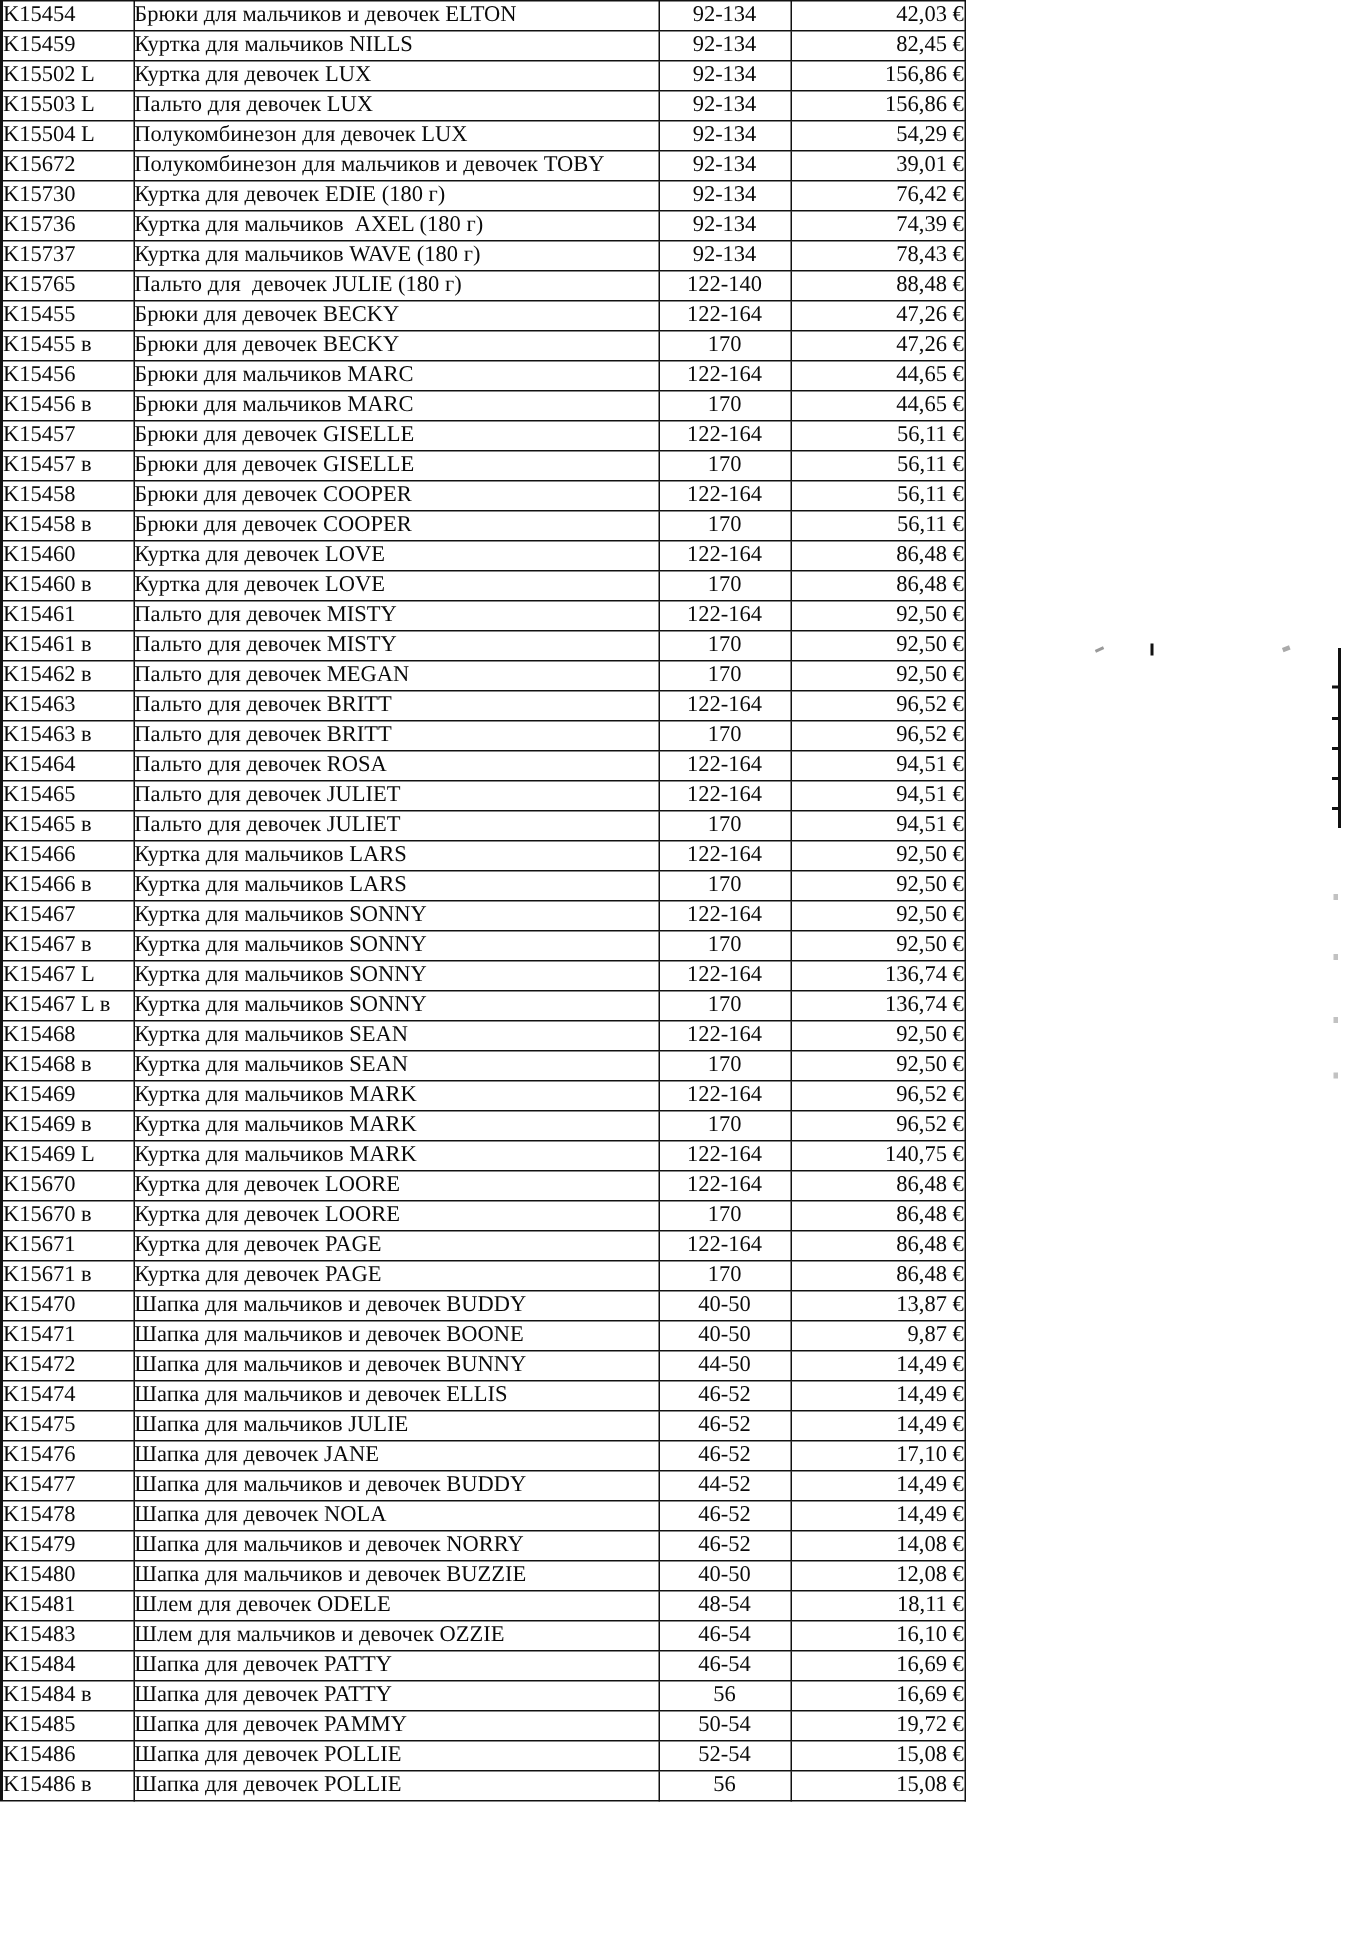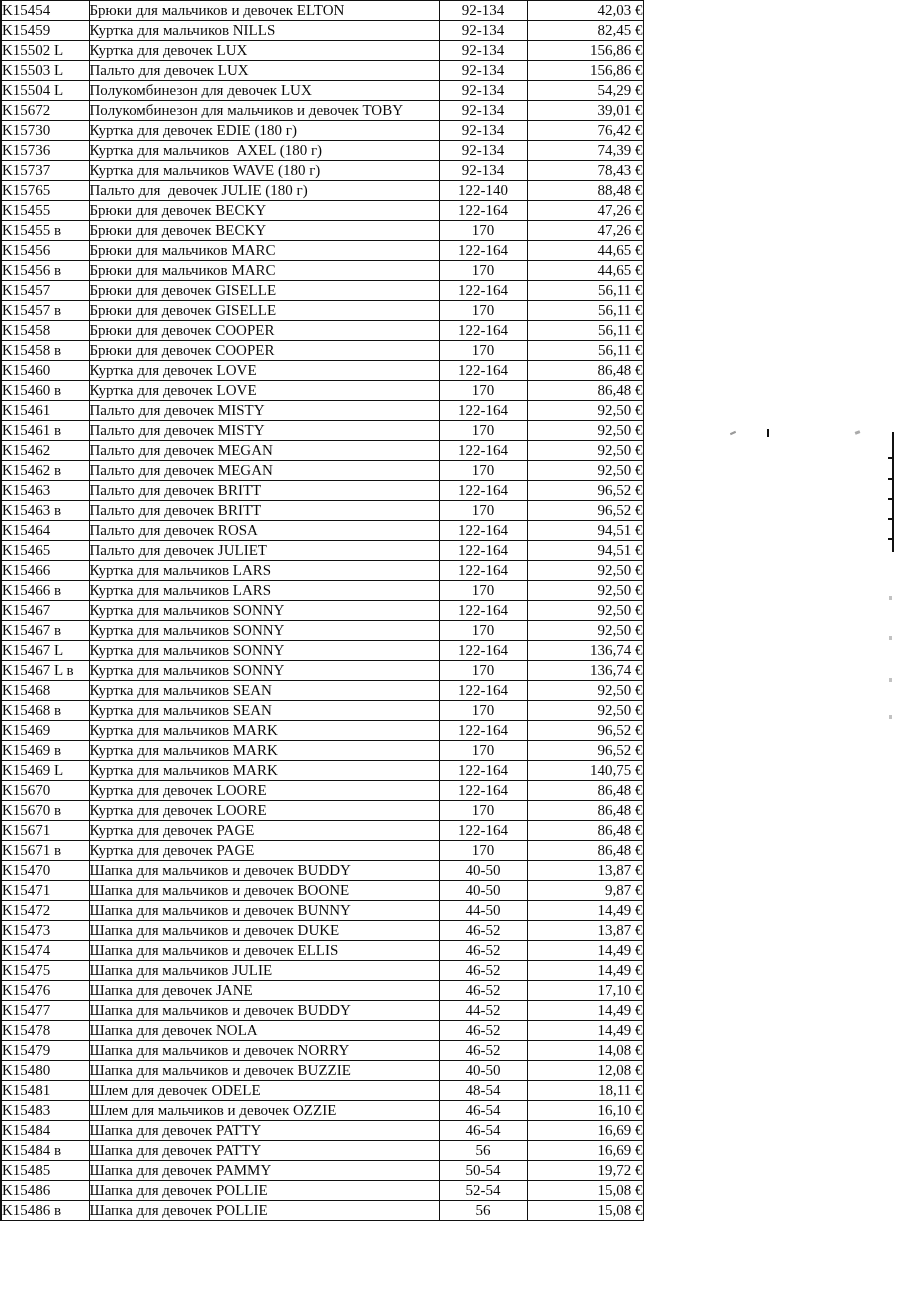--- a/index.html
+++ b/index.html
@@ -218,26 +218,20 @@
           <td class="cell-size">122-164</td>
           <td class="cell-price">92,50 €</td>
         </tr>
         <tr>
           <td class="cell-code">K15461 в</td>
           <td class="cell-description">Пальто для девочек MISTY</td>
           <td class="cell-size">170</td>
           <td class="cell-price">92,50 €</td>
         </tr>
         <tr>
-          <td class="cell-code">K15462</td>
-          <td class="cell-description">Пальто для девочек MEGAN</td>
-          <td class="cell-size">122-164</td>
-          <td class="cell-price">92,50 €</td>
-        </tr>
-        <tr>
           <td class="cell-code">K15462 в</td>
           <td class="cell-description">Пальто для девочек MEGAN</td>
           <td class="cell-size">170</td>
           <td class="cell-price">92,50 €</td>
         </tr>
         <tr>
           <td class="cell-code">K15463</td>
           <td class="cell-description">Пальто для девочек BRITT</td>
           <td class="cell-size">122-164</td>
           <td class="cell-price">96,52 €</td>
@@ -251,20 +245,26 @@
         <tr>
           <td class="cell-code">K15464</td>
           <td class="cell-description">Пальто для девочек ROSA</td>
           <td class="cell-size">122-164</td>
           <td class="cell-price">94,51 €</td>
         </tr>
         <tr>
           <td class="cell-code">K15465</td>
           <td class="cell-description">Пальто для девочек JULIET</td>
           <td class="cell-size">122-164</td>
+          <td class="cell-price">94,51 €</td>
+        </tr>
+        <tr>
+          <td class="cell-code">K15465 в</td>
+          <td class="cell-description">Пальто для девочек JULIET</td>
+          <td class="cell-size">170</td>
           <td class="cell-price">94,51 €</td>
         </tr>
         <tr>
           <td class="cell-code">K15466</td>
           <td class="cell-description">Куртка для мальчиков LARS</td>
           <td class="cell-size">122-164</td>
           <td class="cell-price">92,50 €</td>
         </tr>
         <tr>
           <td class="cell-code">K15466 в</td>
@@ -360,26 +360,20 @@
           <td class="cell-code">K15471</td>
           <td class="cell-description">Шапка для мальчиков и девочек BOONE</td>
           <td class="cell-size">40-50</td>
           <td class="cell-price">9,87 €</td>
         </tr>
         <tr>
           <td class="cell-code">K15472</td>
           <td class="cell-description">Шапка для мальчиков и девочек BUNNY</td>
           <td class="cell-size">44-50</td>
           <td class="cell-price">14,49 €</td>
-        </tr>
-        <tr>
-          <td class="cell-code">K15473</td>
-          <td class="cell-description">Шапка для мальчиков и девочек DUKE</td>
-          <td class="cell-size">46-52</td>
-          <td class="cell-price">13,87 €</td>
         </tr>
         <tr>
           <td class="cell-code">K15474</td>
           <td class="cell-description">Шапка для мальчиков и девочек ELLIS</td>
           <td class="cell-size">46-52</td>
           <td class="cell-price">14,49 €</td>
         </tr>
         <tr>
           <td class="cell-code">K15475</td>
           <td class="cell-description">Шапка для мальчиков JULIE</td>

